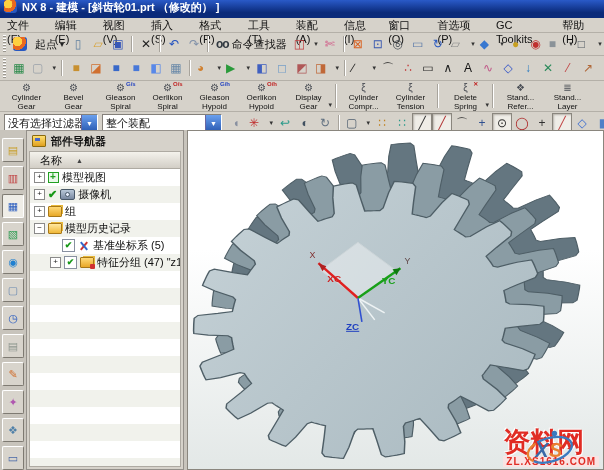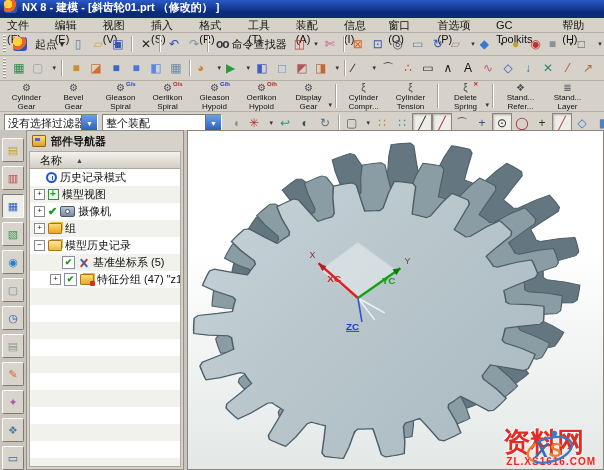--- a/index.html
+++ b/index.html
@@ -449,25 +449,20 @@
     <div class="navheader">
       <span class="navhico"></span>
       <span>部件导航器</span>
     </div>
     <div class="colheader">
       <span>名称</span>
       <span class="sortarrow">▲</span>
     </div>
     <div class="tree">
         <div class="trow" style="padding-left: 4px;">
-          <span class="expander none"></span>
-          <span class="tico ico-clock"></span>
-          <span>历史记录模式</span>
-        </div>
-        <div class="trow" style="padding-left: 4px;">
           <span class="expander">+</span>
           <span class="tico ico-views"></span>
           <span>模型视图</span>
         </div>
         <div class="trow" style="padding-left: 4px;">
           <span class="expander">+</span>
           <span class="plaincheck">✔</span>
           <span class="tico ico-camera"></span>
           <span>摄像机</span>
         </div>

